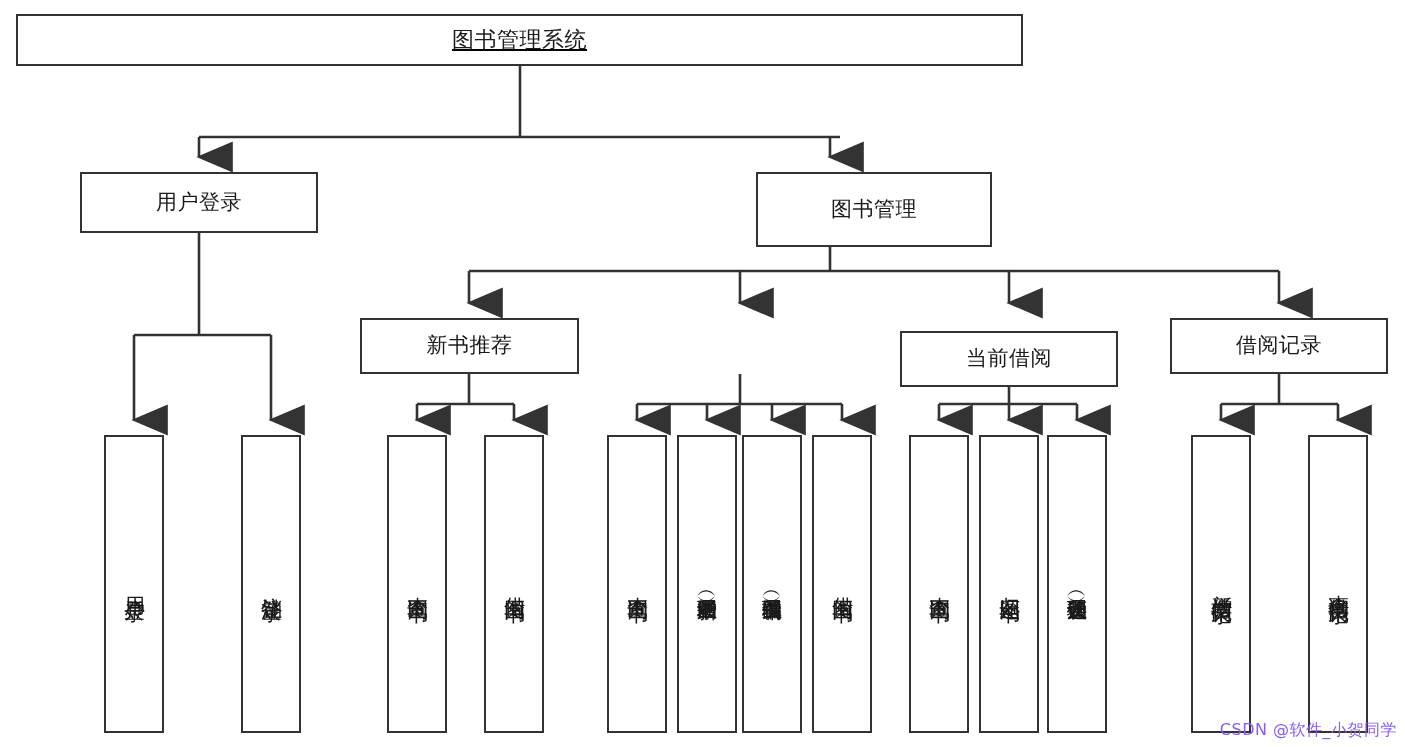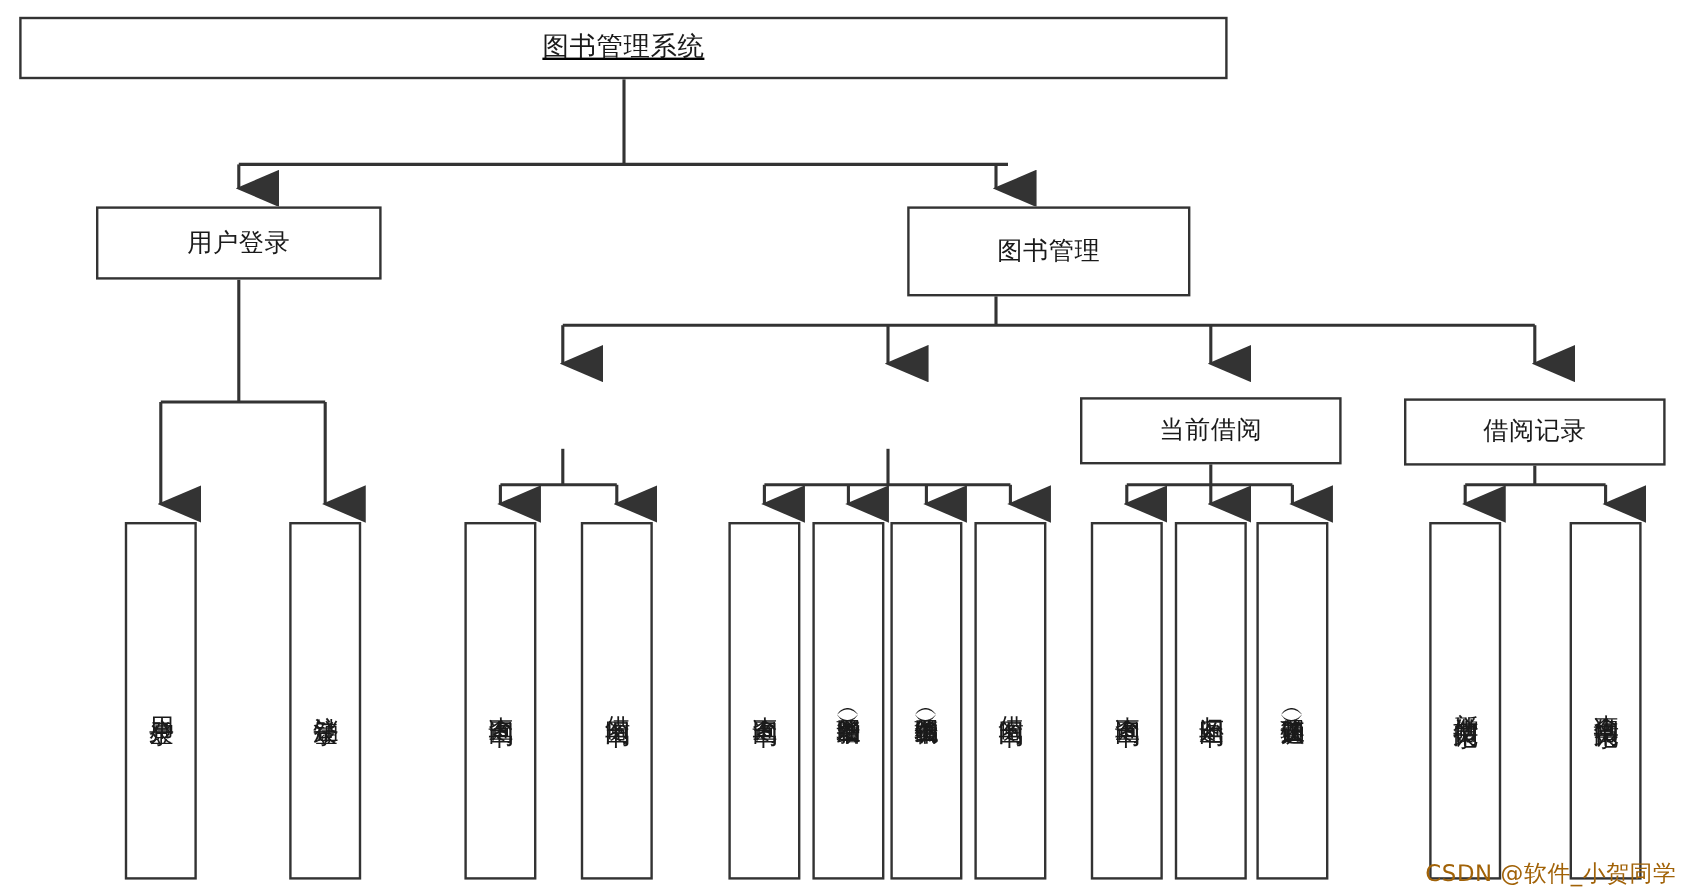--- a/index.html
+++ b/index.html
@@ -63,22 +63,22 @@
   .node.leaf.tight .node-label {
     font-size: 20px;
     line-height: 1.16;
     letter-spacing: 0px;
   }
 
   #watermark {
     position: absolute;
     right: 8px;
     bottom: 6px;
-    color: #a16207;
-    font-size: 19px;
+    color: #8b5cf6;
+    font-size: 16px;
     letter-spacing: 0.5px;
     z-index: 3;
     white-space: nowrap;
   }
 </style>
 </head>
 <body>
 
 <div id="diagram">
 
@@ -137,27 +137,30 @@
   </div>
 
   <div class="node level1" style="left:80px; top:172px; width:238px; height:61px;">
     <span class="node-label">用户登录</span>
   </div>
 
   <div class="node level1" style="left:712px; top:172px; width:236px; height:75px;margin-left:44px;">
     <span class="node-label">图书管理</span>
   </div>
 
+  <div class="node level2" style="left:360px; top:318px; width:219px; height:56px;">
+    <span class="node-label">新书推荐</span>
+  </div>
 
 
   <div class="node level2" style="left:900px; top:318px; width:218px; height:56px;margin-top:13px;">
     <span class="node-label">当前借阅</span>
   </div>
 
-  <div class="node level2" style="left:1170px; top:318px; width:218px; height:56px;margin-top:14px;">
+  <div class="node level2" style="left:1170px; top:318px; width:218px; height:56px;">
     <span class="node-label">借阅记录</span>
   </div>
 
   <div class="node leaf" style="left:104px; top:435px; width:60px; height:298px;">
     <span class="node-label">用户登录</span>
   </div>
   <div class="node leaf" style="left:241px; top:435px; width:60px; height:298px;">
     <span class="node-label">注销登录</span>
   </div>
 

